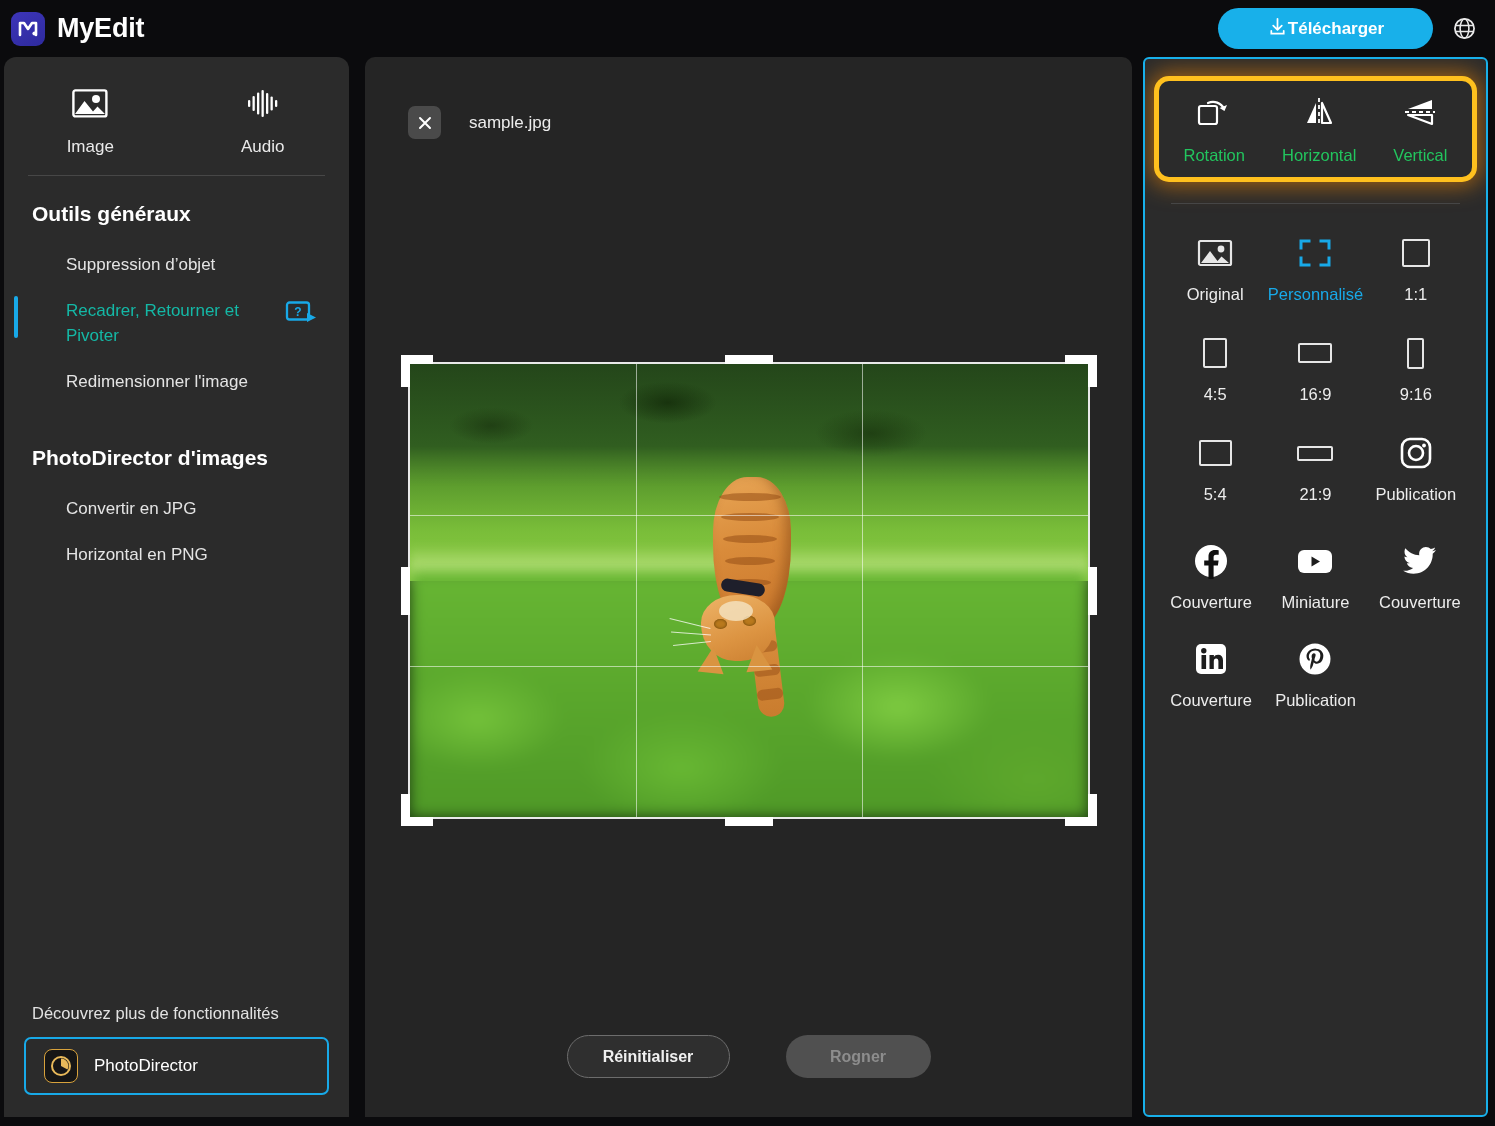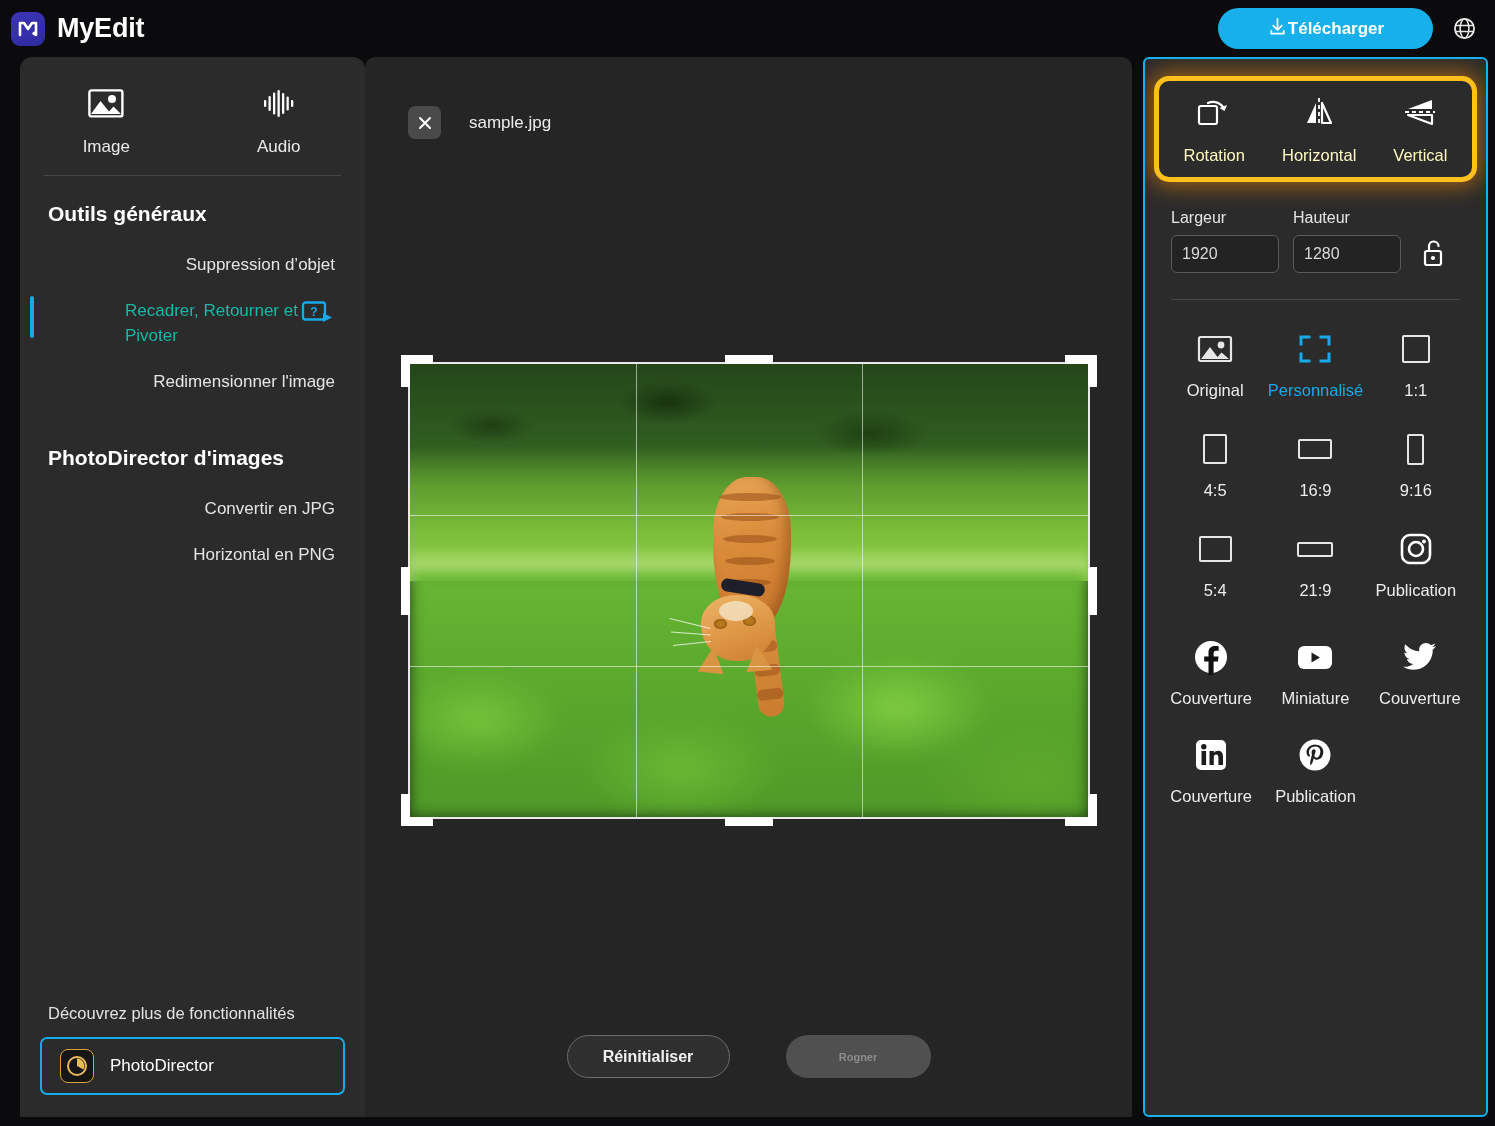--- a/index.html
+++ b/index.html
@@ -46,21 +46,21 @@
     font-family: "Liberation Sans", sans-serif;
     padding: 0 26px;
   }
   .globe-btn {
     width: 30px; height: 30px; background: none; border: none;
     cursor: pointer; display: flex; align-items: center; justify-content: center;
   }
 
   
   .sidebar {
-    position: absolute; left: 20px; top: 57px;
+    position: absolute; left: 4px; top: 57px;
     width: 345px; height: 1060px;
     background: #2b2b2b;
     border-radius: 12px 12px 0 0;
     display: flex; flex-direction: column;
   }
   .mode-tabs {
     display: flex; padding: 30px 0 18px 0;
   }
   .mode-tab {
     flex: 1; display: flex; flex-direction: column;
@@ -72,21 +72,21 @@
 
   .sb-scroll { flex: 1; overflow: hidden; padding-top: 26px; }
   .sb-head {
     color: #ffffff; font-size: 21px; font-weight: 700;
     padding: 0 0 0 28px; margin-bottom: 16px;
   }
   .sb-head.second { margin-top: 42px; }
   .sb-item {
     position: relative; padding: 10px 30px 10px 62px;
     color: #e4e4e4; font-size: 17px; cursor: pointer;
-    display: flex; align-items: flex-start; line-height: 1.5; justify-content: flex-end;
+    display: flex; align-items: flex-start; line-height: 1.5;
   }
   .sb-item.active { color: #14b8a6; }
   .sb-item.active::before {
     content: ""; position: absolute; left: 10px; top: 8px;
     width: 4px; height: 42px; background: #18a9e8; border-radius: 2px;
   }
   .sb-item .txt { max-width: 210px; }
   .help-ico { position: absolute; right: 30px; top: 12px; cursor: pointer; }
 
   .sb-bottom { padding: 0 20px 22px 20px; }
@@ -226,21 +226,21 @@
   }
   .btn-reset {
     width: 163px; height: 43px; border-radius: 22px;
     background: #2f2f2f; border: 1px solid #6d6d6d; color: #f0f0f0;
     font-size: 16px; font-weight: 700; cursor: pointer;
     font-family: "Liberation Sans", sans-serif;
   }
   .btn-crop {
     width: 145px; height: 43px; border-radius: 22px;
     background: #505050; border: none; color: #8d8d8d;
-    font-size: 11px; font-weight: 700; cursor: not-allowed;
+    font-size: 16px; font-weight: 700; cursor: not-allowed;
     font-family: "Liberation Sans", sans-serif;
   }
 
   
   .rightpanel {
     position: absolute; left: 1143px; top: 57px;
     width: 345px; height: 1060px;
     background: #2b2b2b;
     border: 2px solid #18b0ea;
     border-radius: 6px;
@@ -251,21 +251,21 @@
     margin: 22px 14px 0 14px; padding: 14px 6px 12px 6px;
     border-radius: 10px;
     box-shadow: 0 0 0 5px #ffc01e, 0 0 22px 9px rgba(255,140,0,.55);
     background: #2b2b2b;
   }
   .tf-btn {
     background: none; border: none; cursor: pointer;
     display: flex; flex-direction: column; align-items: center; gap: 14px;
     padding: 0 6px;
   }
-  .tf-btn .lbl { color: #fef9c3; font-size: 16.5px; }
+  .tf-btn .lbl { color: #22c55e; font-size: 16.5px; }
 
   .size-row { display: flex; align-items: flex-end; gap: 14px; padding: 32px 26px 0 26px; }
   .size-field { display: flex; flex-direction: column; gap: 8px; }
   .size-field label { color: #e4e4e4; font-size: 16px; }
   .size-field input {
     width: 108px; height: 38px; border-radius: 6px;
     background: #232323; border: 1px solid #5a5a5a;
     color: #d9d9d9; font-size: 16px; padding: 0 10px;
     font-family: "Liberation Sans", sans-serif;
   }
@@ -518,37 +518,20 @@
           <svg width="40" height="34" viewBox="0 0 40 34">
             <path d="M5 17 L35 17" stroke="#fff" stroke-width="1.8" stroke-dasharray="4 3"></path>
             <path d="M8 14 L32 14 L32 5 Z" fill="#fff"></path>
             <path d="M8 20 L32 20 L32 29 Z" fill="none" stroke="#fff" stroke-width="2.2" stroke-linejoin="round"></path>
           </svg>
         </span>
         <span class="lbl">Vertical</span>
       </button>
     </div>
 
-    <div class="size-row">
-      <div class="size-field">
-        <label>Largeur</label>
-        <input type="text" value="1920" style="">
-      </div>
-      <div class="size-field">
-        <label>Hauteur</label>
-        <input type="text" value="1280" style="">
-      </div>
-      <button class="lock-btn">
-        <svg width="26" height="30" viewBox="0 0 26 30">
-          <rect x="5" y="13" width="16" height="14" rx="2" fill="none" stroke="#fff" stroke-width="2.2"></rect>
-          <path d="M9 13 L9 8.5 A4.5 4.5 0 0 1 18.5 8" fill="none" stroke="#fff" stroke-width="2.2" stroke-linecap="round"></path>
-          <circle cx="13" cy="20" r="2.1" fill="#fff"></circle>
-        </svg>
-      </button>
-    </div>
 
     <div class="hr2"></div>
 
     <div class="ratio-grid">
 
       <button class="ratio-cell">
         <span class="ico-box">
           <svg width="36" height="30" viewBox="0 0 36 30">
             <rect x="2" y="3" width="32" height="24" rx="1.5" fill="none" stroke="#e6e6e6" stroke-width="2.2"></rect>
             <circle cx="24" cy="11" r="3.4" fill="#e6e6e6"></circle>

